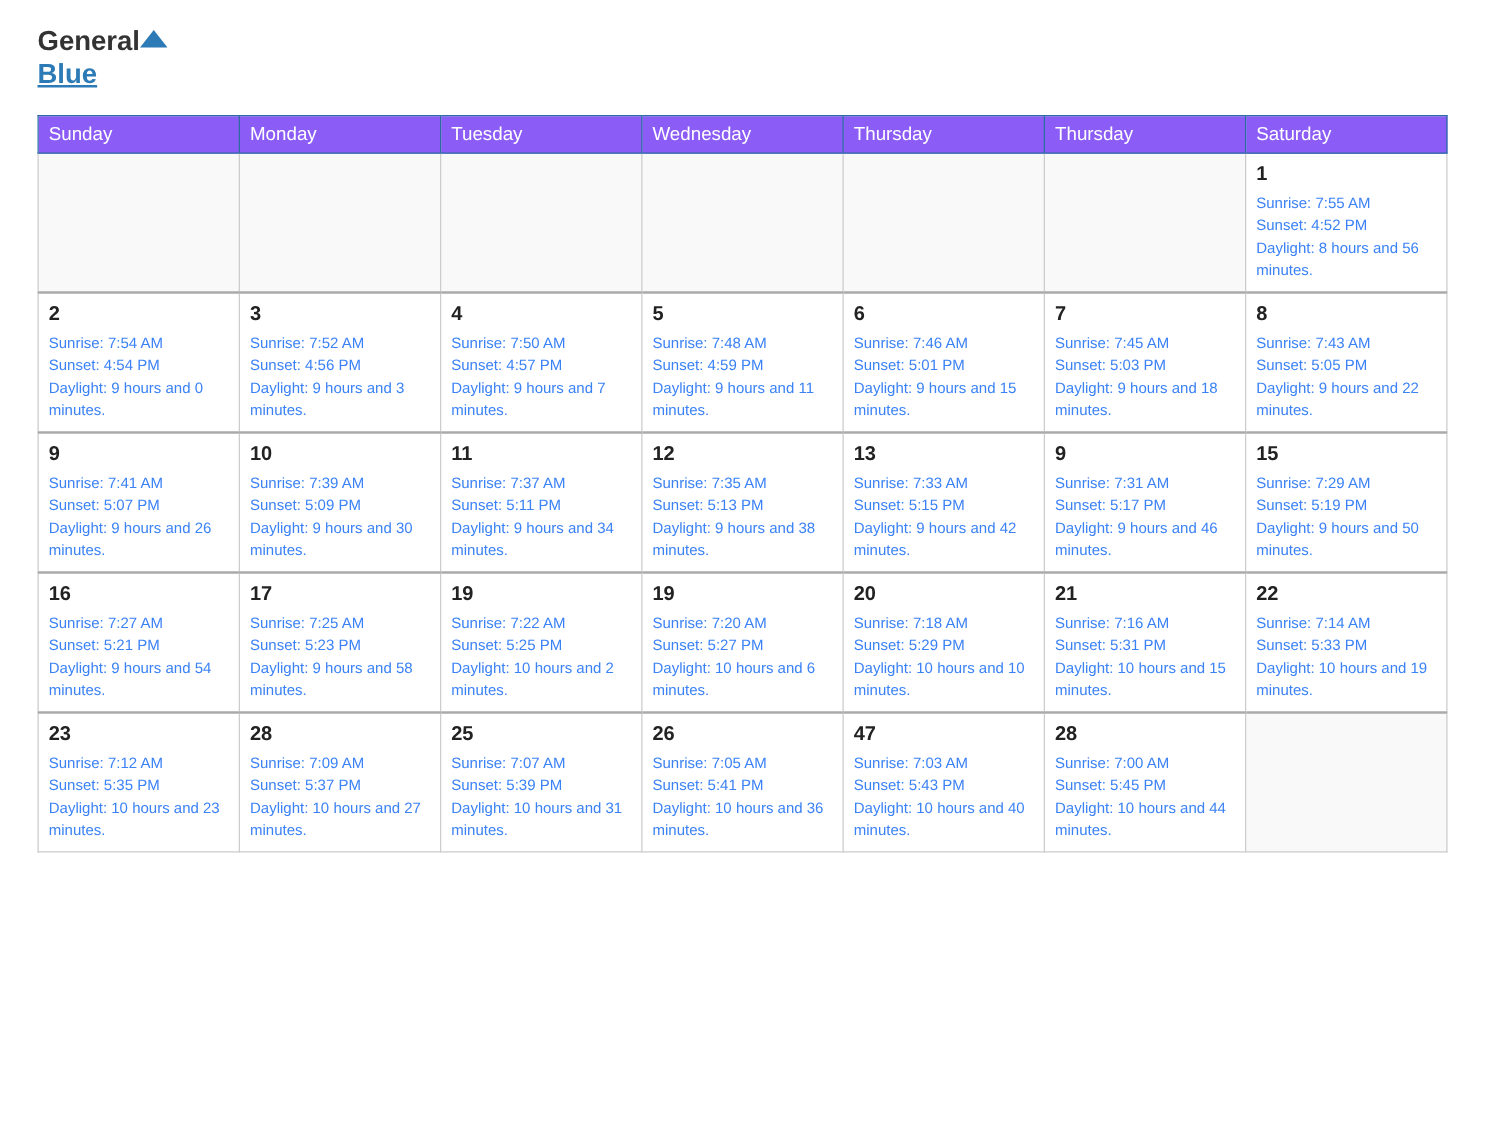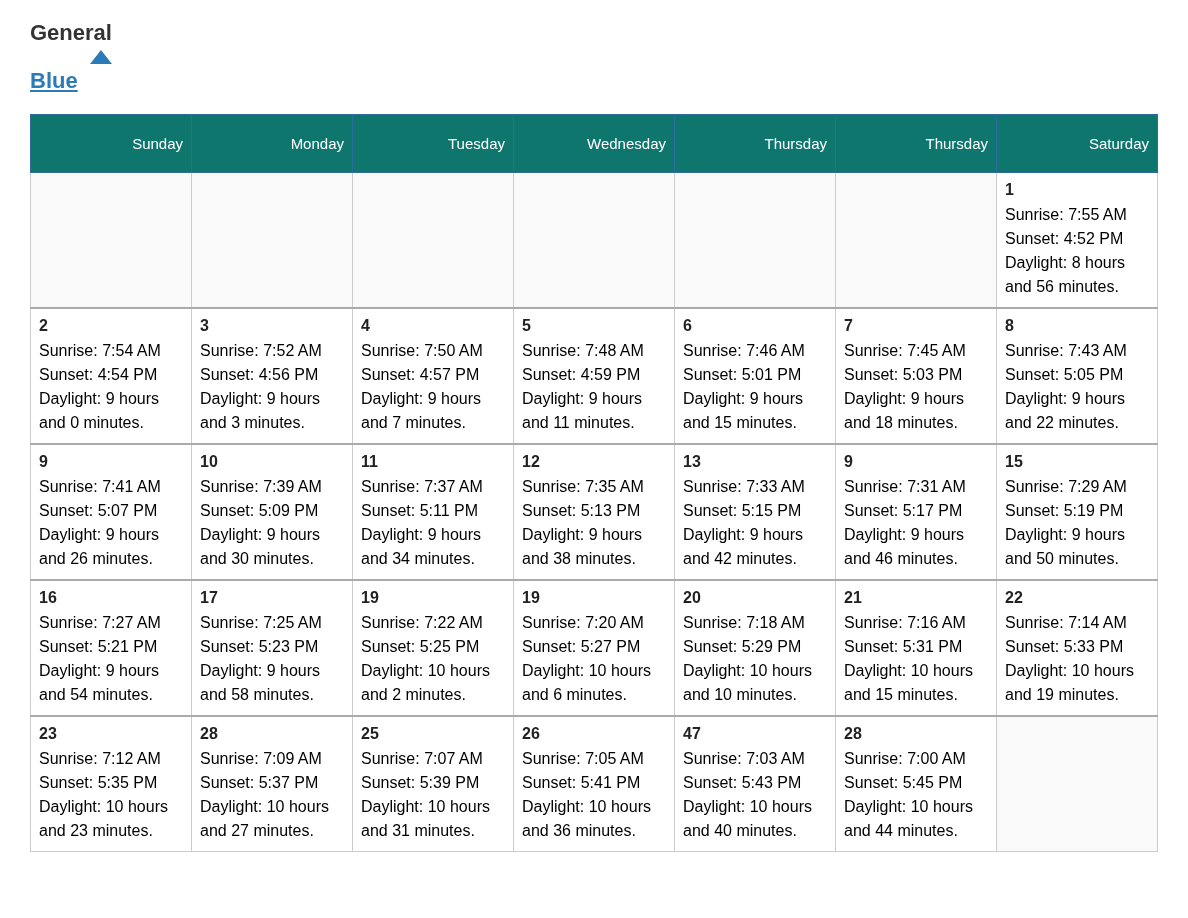--- a/index.html
+++ b/index.html
@@ -30,66 +30,65 @@
       font-weight: bold;
       color: #2c7bb6;
       text-decoration: underline;
     }
     .logo-wrapper {
       display: flex;
       flex-direction: column;
     }
     .logo-top {
       display: flex;
-      align-items: flex-end;
-      flex-direction: column;
+      align-items: flex-start;
     }
     .title-section {
       text-align: right;
     }
     .month-title {
       font-size: 48px;
       font-weight: bold;
       color: #222;
     }
     .subtitle {
       font-size: 20px;
       color: #555;
       margin-top: 4px;
     }
     .calendar {
       width: 100%;
       border-collapse: collapse;
       border: 1px solid #ccc;
     }
     .calendar th {
-      background-color: #0f766e;
+      background-color: #8b5cf6;
       color: white;
-      padding: 20px 8px;
-      text-align: right;
+      padding: 6px 8px;
+      text-align: left;
       font-size: 15px;
       font-weight: normal;
       border: 1px solid #2c6ca3;
     }
     .calendar td {
       border: 1px solid #ccc;
       vertical-align: top;
       padding: 8px;
       width: calc(100% / 7);
       min-height: 110px;
     }
     .day-number {
       font-size: 16px;
       font-weight: bold;
       color: #222;
       margin-bottom: 4px;
     }
     .day-info {
-      font-size: 16px;
-      color: #000000;
+      font-size: 12px;
+      color: #3b82f6;
       line-height: 1.5;
     }
     .empty-cell {
       background: #f9f9f9;
     }
     .row-divider td {
       border-top: 2px solid #aaa;
     }
   </style>
 </head>

